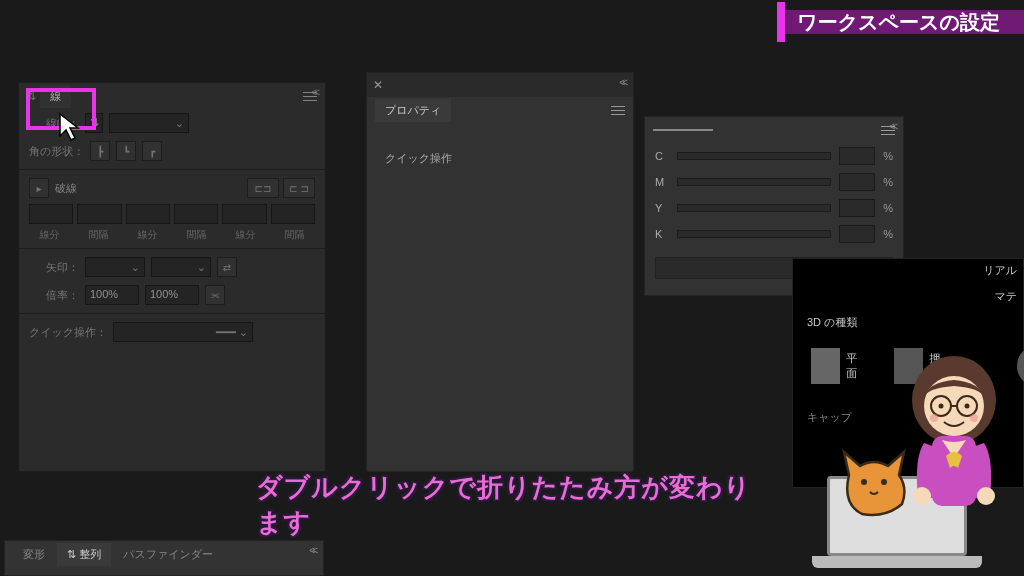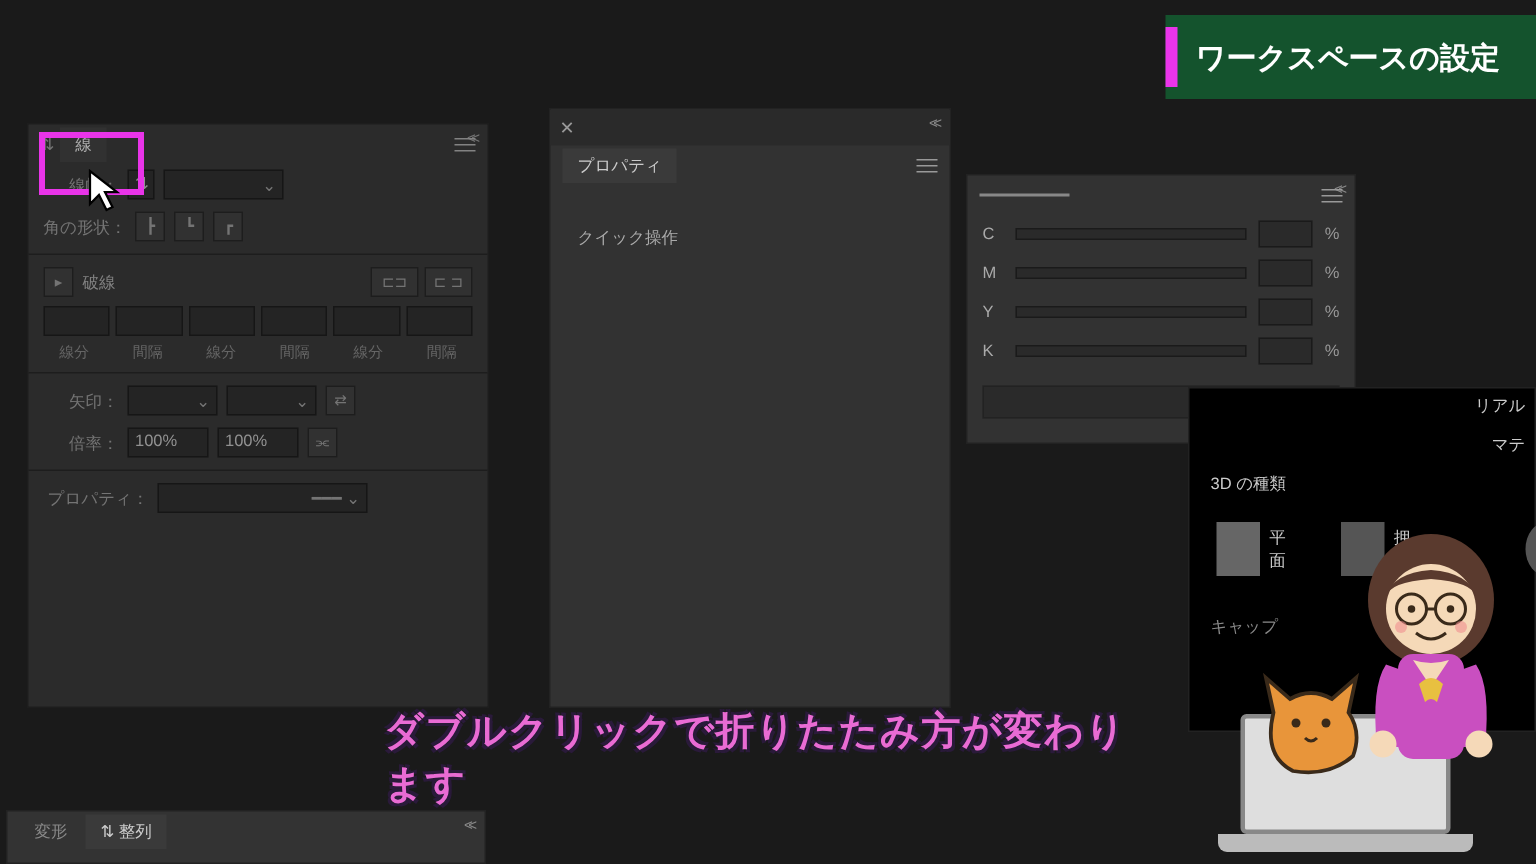--- a/index.html
+++ b/index.html
@@ -46,21 +46,21 @@
 
 #d3-panel { left: 792px; top: 258px; width: 232px; height: 230px; background: #000000; }
 .d3-items { display: flex; gap: 30px; padding: 12px 18px; }
 .d3-item { display: flex; align-items: center; gap: 6px; color: #ccc; }
 .d3-shape { width: 36px; height: 36px; background: #555; }
 
 
 #bottom-panel { left: 4px; top: 540px; width: 320px; height: 36px; background: #333; }
 
 
-#title-banner { position: absolute; right: 0; top: 10px; display: flex; align-items: center; height: 56px; background: #14532d; padding: 0 24px 0 0; z-index: 40; }
+#title-banner { position: absolute; right: 0; top: 10px; display: flex; align-items: center; height: 24px; background: #701a75; padding: 0 24px 0 0; z-index: 40; }
 #title-accent { width: 8px; height: 40px; background: #e934e9; margin-right: 12px; }
 #title-text { color: #fff; font-size: 20px; font-weight: bold; }
 
 
 #subtitle { position: absolute; left: 50%; transform: translateX(-50%); bottom: 36px; color: #e96bd4; font-size: 26px; font-weight: bold; text-shadow: -2px -2px 0 #2a1a3a, 2px -2px 0 #2a1a3a, -2px 2px 0 #2a1a3a, 2px 2px 0 #2a1a3a; z-index: 60; letter-spacing: 1px; }
 
 
 #laptop { position: absolute; right: 42px; bottom: 0; width: 170px; height: 100px; z-index: 45; }
 #laptop .screen { width: 140px; height: 80px; background: #dedede; border: 3px solid #888; border-radius: 4px; margin: 0 auto; }
 #laptop .base { width: 170px; height: 12px; background: #bbb; border-radius: 0 0 6px 6px; }
@@ -132,21 +132,21 @@
     <div class="icon-btn">⇄</div>
   </div>
   <div class="row">
     <div class="label">倍率：</div>
     <div class="input-box" style="width:54px;">100%</div>
     <div class="input-box" style="width:54px;">100%</div>
     <div class="icon-btn">⫘</div>
   </div>
   <div class="divider"></div>
   <div class="row">
-    <div class="label" style="min-width:70px;">プロパティ：</div>
+    <div class="label" style="min-width:70px;">クイック操作：</div>
     <div class="dropdown" style="width:140px;">━━━ ⌄</div>
   </div>
 </div>
 
 <div id="highlight"></div>
 <svg id="cursor" width="28" height="32">
   <path d="M2 2 L2 24 L8 18 L13 28 L17 26 L12 16 L20 16 Z" fill="#fff" stroke="#000" stroke-width="1.5"></path>
 </svg>
 
 <div id="props-panel" class="panel">
@@ -221,20 +221,21 @@
     </div>
   </div>
   <div style="padding:14px;color:#888;">キャップ</div>
 </div>
 
 <div id="bottom-panel" class="panel">
   <div class="collapse-arrows">&lt;&lt;</div>
   <div class="tab-row" style="gap:2px;">
     <div class="tab inactive">変形</div>
     <div class="tab"><span style="margin-right:3px;">⇅</span><span>整列</span></div>
+    <div class="tab inactive">パスファインダー</div>
   </div>
 </div>
 
 <div id="laptop">
   <div class="screen"></div>
   <div class="base"></div>
 </div>
 
 <svg id="cat" viewBox="0 0 80 80">
   <path d="M15 35 L10 12 L26 26 Q40 18 54 26 L70 12 L65 35 Q74 48 68 64 Q52 78 28 74 Q8 64 15 35 Z" fill="#e8953a" stroke="#3a2a1a" stroke-width="2.5"></path>

